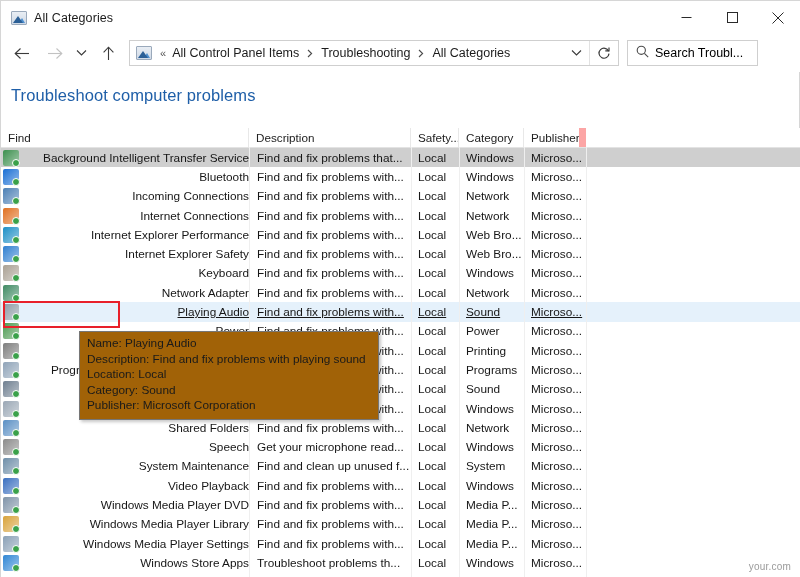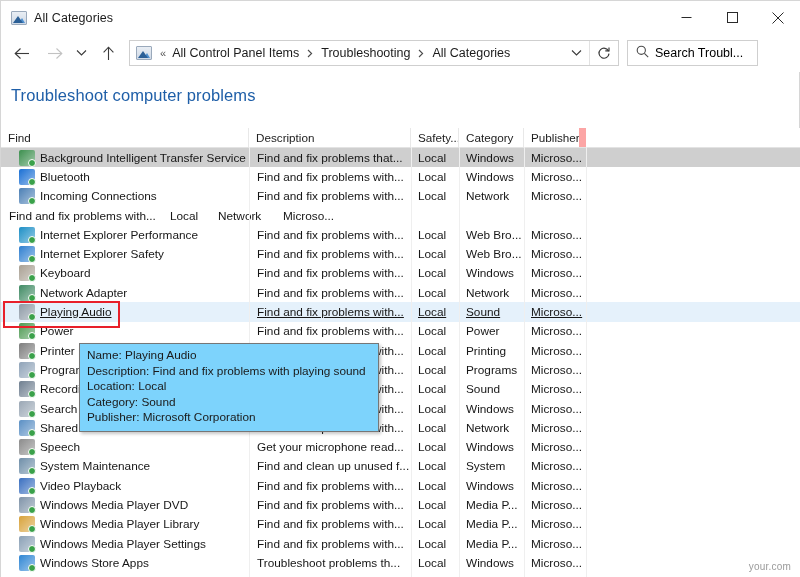--- a/index.html
+++ b/index.html
@@ -170,21 +170,21 @@
   }
   .row.selected { background: #cfcfcf; }
   .row.hovered  { background: #e5f1fb; }
   .cell {
     box-sizing: border-box;
     padding-left: 7px;
     overflow: hidden;
     height: 19.3px;
     display: flex; align-items: center;
   }
-  .cell.c-name { width: 248px; padding-left: 18px; gap: 5px; }
+  .cell.c-name { width: 248px; padding-left: 2px; gap: 16px; justify-content: space-between; }
   .cell.c-desc { width: 162px; padding-left: 8px; }
   .cell.c-loc  { width: 48px; }
   .cell.c-cat  { width: 65px; }
   .cell.c-pub  { width: 62px; }
   .row.hovered .cell span.u { text-decoration: underline; }
 
   .ticon {
     width: 16px; height: 16px;
     flex: 0 0 16px;
     position: relative;
@@ -209,23 +209,23 @@
     left: 2px; top: 300px;
     width: 117px; height: 27px;
     border: 2.5px solid #e8202a;
     box-sizing: border-box;
     pointer-events: none;
   }
 
   
   #tooltip {
     position: absolute;
-    left: 78px; top: 342px;
+    left: 78px; top: 330px;
     width: 300px;
-    background: #7dd3fc;
+    background: #a16207;
     border: 1px solid #767676;
     box-shadow: 2px 2px 3px rgba(0,0,0,.22);
     padding: 4px 7px 5px 7px;
     box-sizing: border-box;
     font-size: 11.8px;
     color: #1a1a1a;
     line-height: 15.5px;
   }
   #tooltip div { white-space: nowrap; }
 
@@ -399,20 +399,26 @@
             <span>Local</span>
           </div>
           <div class="cell c-cat">
             <span>Network</span>
           </div>
           <div class="cell c-pub">
             <span>Microso...</span>
           </div>
         </div>
         <div class="row">
+          <div class="cell c-name">
+            <span class="ticon" style="background:linear-gradient(135deg,#e06f1f,#ffffff88),#e06f1f;">
+              <span class="badge" style="background:#3aa14a;"></span>
+            </span>
+            <span>Internet Connections</span>
+          </div>
           <div class="cell c-desc">
             <span>Find and fix problems with...</span>
           </div>
           <div class="cell c-loc">
             <span>Local</span>
           </div>
           <div class="cell c-cat">
             <span>Network</span>
           </div>
           <div class="cell c-pub">

